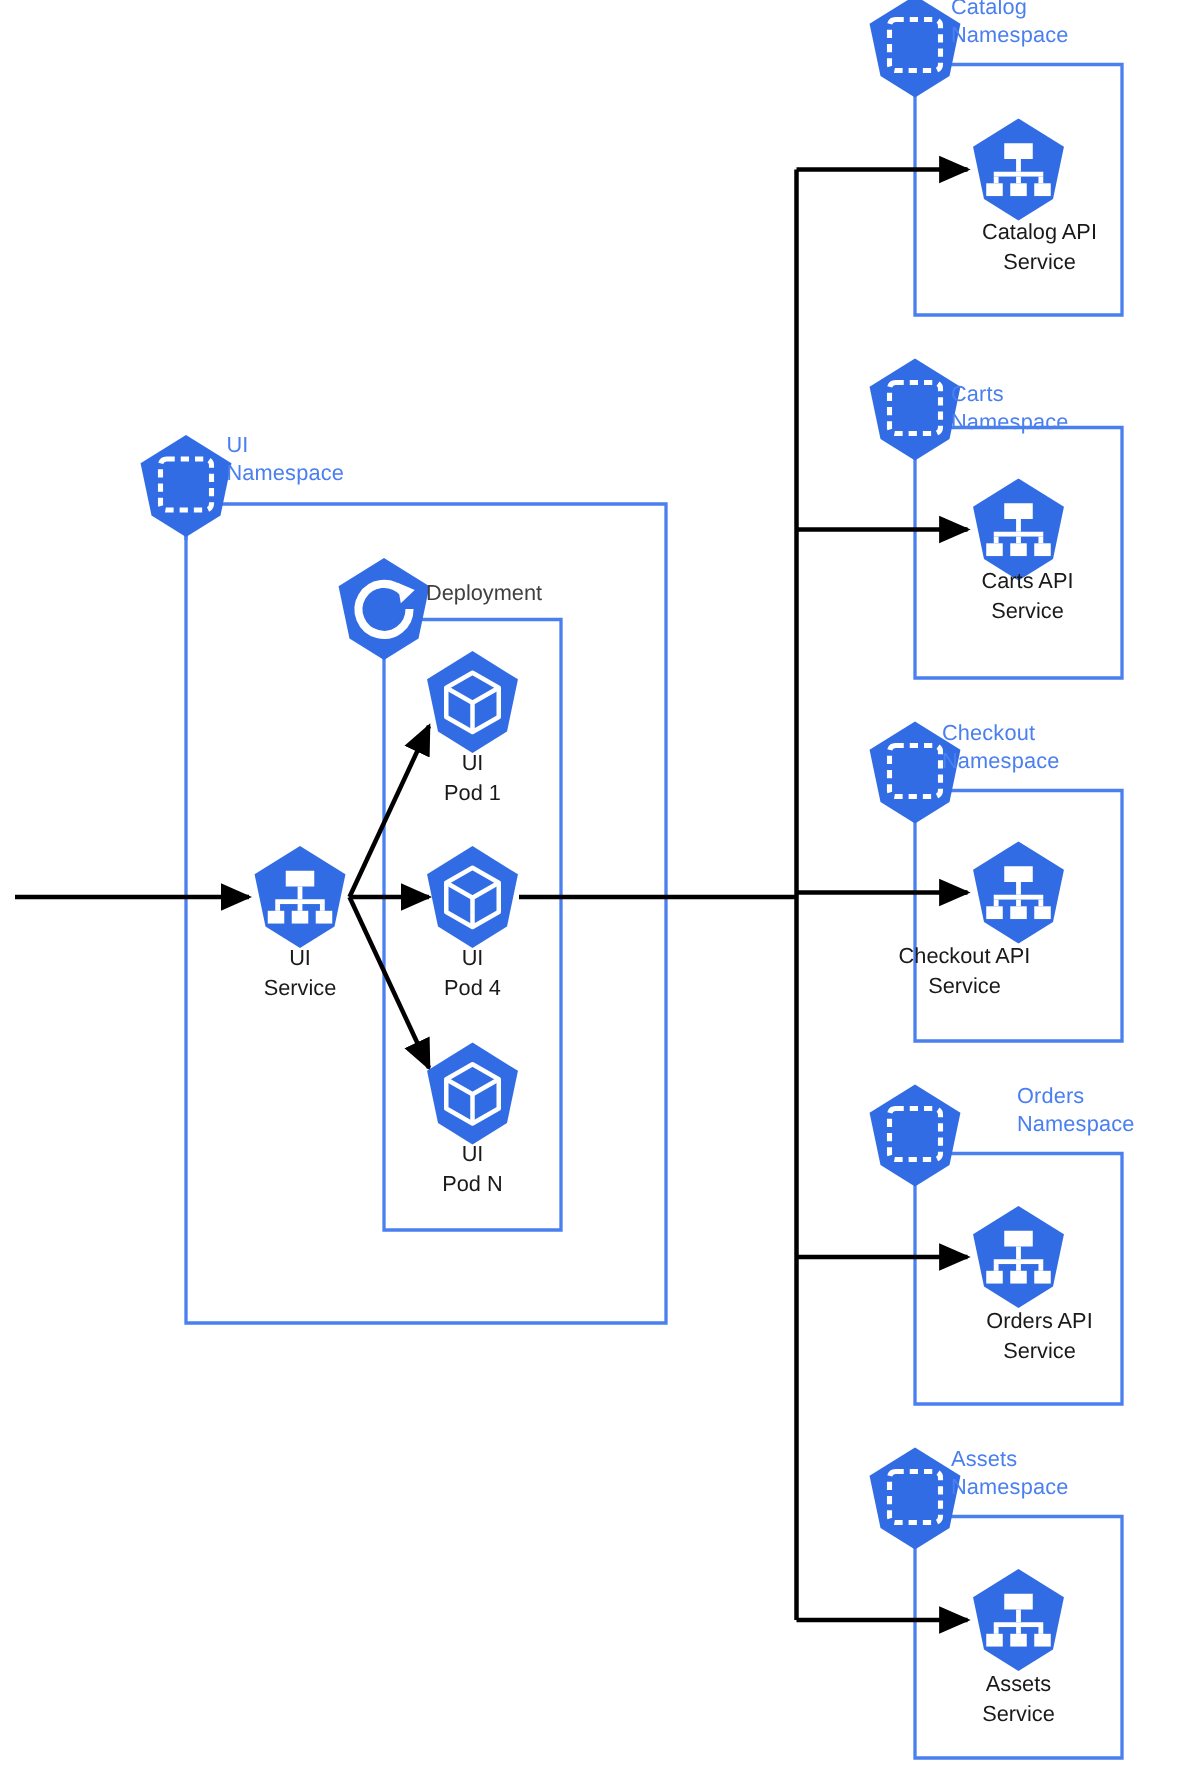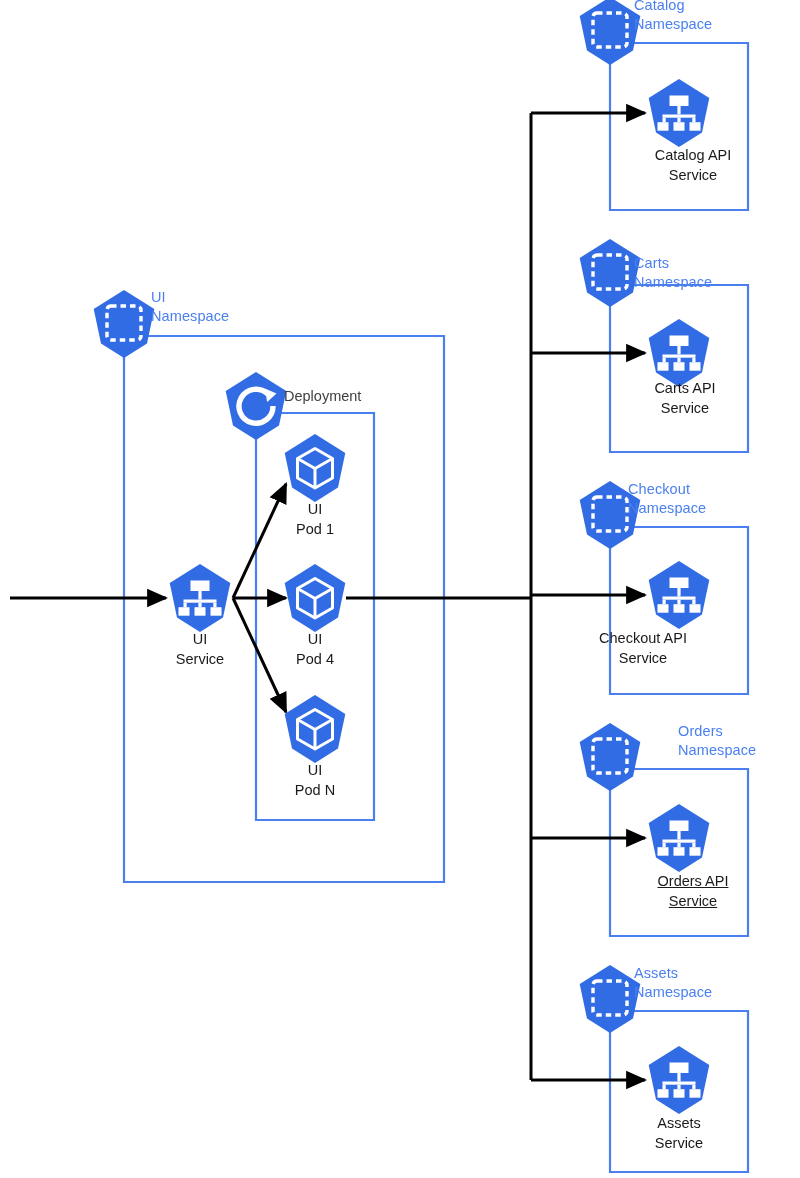--- a/index.html
+++ b/index.html
@@ -281,18 +281,18 @@
   <div class="ns-label" style="left:634px; top:-4px;"><span>Catalog</span><br><span>Namespace</span></div>
   <div class="node-label" style="left:609px; top:145px; width:168px;"><span>Catalog API</span><br><span>Service</span></div>
 
   <div class="ns-label" style="left:634px; top:254px;"><span>Carts</span><br><span>Namespace</span></div>
   <div class="node-label" style="left:609px; top:378px; width:152px;"><span>Carts API</span><br><span>Service</span></div>
 
   <div class="ns-label" style="left:612px; top:480px;margin-left:16px;"><span>Checkout</span><br><span>Namespace</span></div>
   <div class="node-label" style="left:568px; top:628px; width:150px;"><span>Checkout API</span><br><span>Service</span></div>
 
   <div class="ns-label" style="left:634px; top:722px;margin-left:44px;"><span>Orders</span><br><span>Namespace</span></div>
-  <div class="node-label" style="left:609px; top:871px; width:168px;text-decoration:underline;"><span>Orders API</span><br><span>Service</span></div>
+  <div class="node-label" style="left:609px; top:871px; width:168px;"><span>Orders API</span><br><span>Service</span></div>
 
   <div class="ns-label" style="left:634px; top:964px;"><span>Assets</span><br><span>Namespace</span></div>
   <div class="node-label" style="left:609px; top:1113px; width:140px;"><span>Assets</span><br><span>Service</span></div>
 
 </div>
 
 </body></html>

